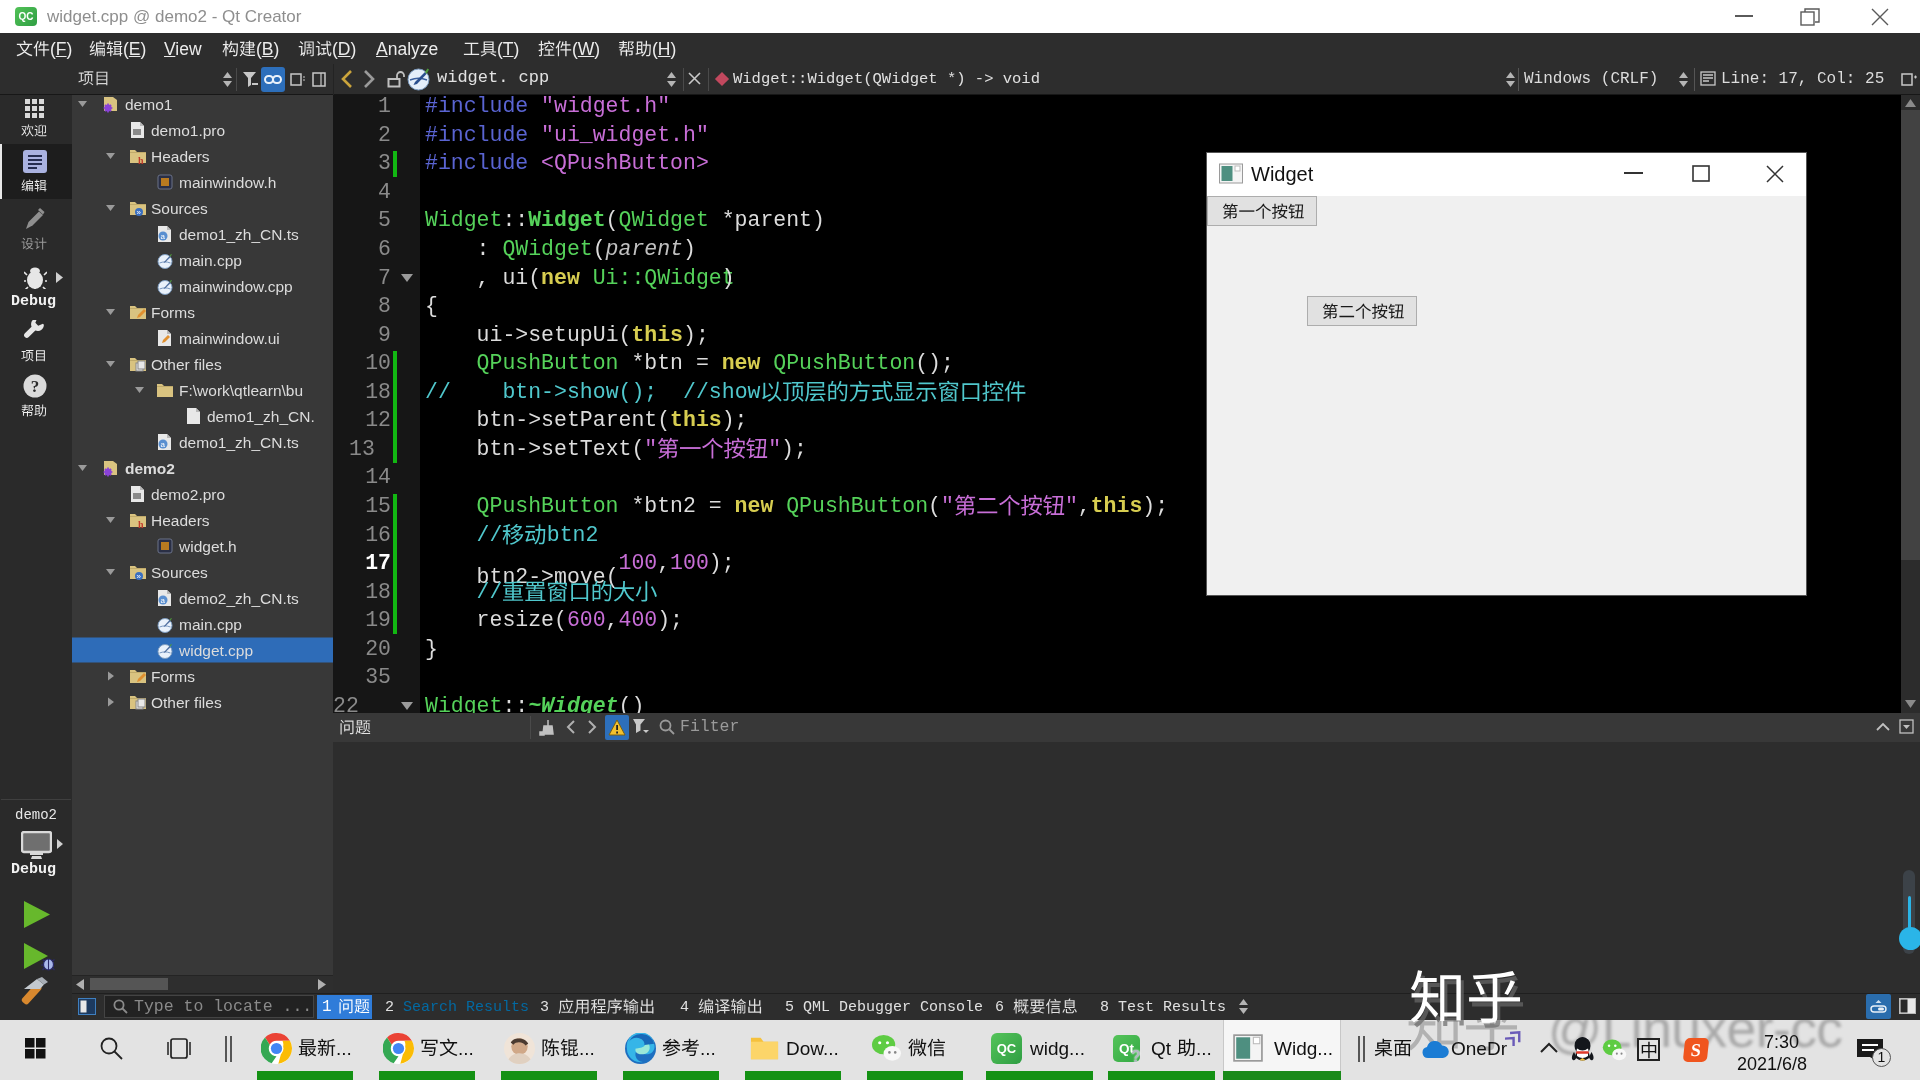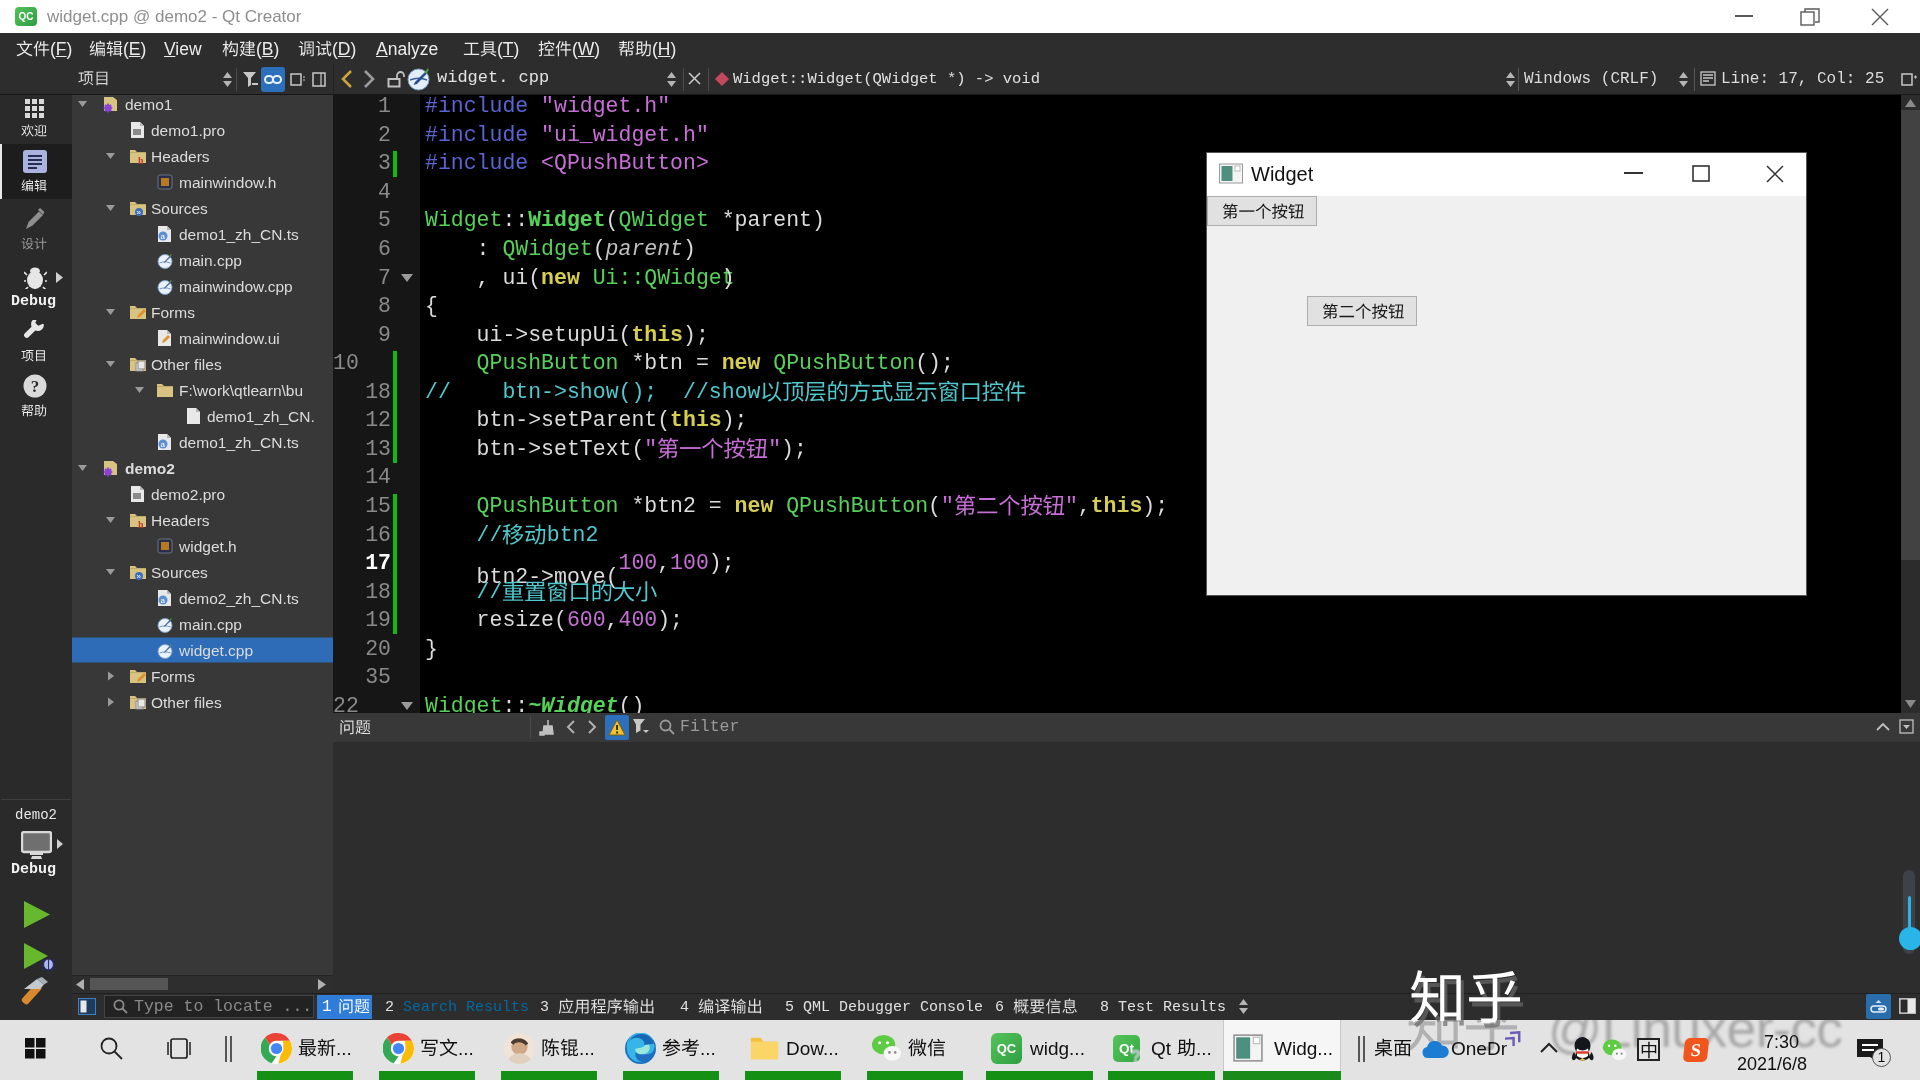--- a/index.html
+++ b/index.html
@@ -422,24 +422,24 @@
 <div class="abs" style="left:333px;top:95px;width:87px;height:618px;background:#161616"></div>
 <div style="position:absolute;left:333px;top:95.2px;width:58px;text-align:right;font:normal 21.5px 'Liberation Mono',monospace;color:#8a8a8a;line-height:23.7px">1</div>
     <div style="position:absolute;left:333px;top:123.8px;width:58px;text-align:right;font:normal 21.5px 'Liberation Mono',monospace;color:#8a8a8a;line-height:23.7px">2</div>
     <div style="position:absolute;left:333px;top:152.3px;width:58px;text-align:right;font:normal 21.5px 'Liberation Mono',monospace;color:#8a8a8a;line-height:23.7px">3</div>
     <div style="position:absolute;left:333px;top:180.9px;width:58px;text-align:right;font:normal 21.5px 'Liberation Mono',monospace;color:#8a8a8a;line-height:23.7px">4</div>
     <div style="position:absolute;left:333px;top:209.4px;width:58px;text-align:right;font:normal 21.5px 'Liberation Mono',monospace;color:#8a8a8a;line-height:23.7px">5</div>
     <div style="position:absolute;left:333px;top:238.0px;width:58px;text-align:right;font:normal 21.5px 'Liberation Mono',monospace;color:#8a8a8a;line-height:23.7px">6</div>
     <div style="position:absolute;left:333px;top:266.6px;width:58px;text-align:right;font:normal 21.5px 'Liberation Mono',monospace;color:#8a8a8a;line-height:23.7px">7</div>
     <div style="position:absolute;left:333px;top:295.1px;width:58px;text-align:right;font:normal 21.5px 'Liberation Mono',monospace;color:#8a8a8a;line-height:23.7px">8</div>
     <div style="position:absolute;left:333px;top:323.6px;width:58px;text-align:right;font:normal 21.5px 'Liberation Mono',monospace;color:#8a8a8a;line-height:23.7px">9</div>
-    <div style="position:absolute;left:333px;top:352.2px;width:58px;font:normal 21.5px 'Liberation Mono',monospace;color:#8a8a8a;line-height:23.7px">10</div>
+    <div style="position:absolute;left:333px;top:352.2px;width:58px;text-align:right;font:normal 21.5px 'Liberation Mono',monospace;color:#8a8a8a;line-height:23.7px">10</div>
     <div style="position:absolute;left:333px;top:380.8px;width:58px;text-align:right;font:normal 21.5px 'Liberation Mono',monospace;color:#8a8a8a;line-height:23.7px">18</div>
     <div style="position:absolute;left:333px;top:409.3px;width:58px;text-align:right;font:normal 21.5px 'Liberation Mono',monospace;color:#8a8a8a;line-height:23.7px">12</div>
-    <div style="position:absolute;left:333px;top:437.9px;width:58px;text-align:right;font:normal 21.5px 'Liberation Mono',monospace;color:#8a8a8a;line-height:23.7px">13</div>
+    <div style="position:absolute;left:333px;top:437.9px;width:58px;text-align:center;font:normal 21.5px 'Liberation Mono',monospace;color:#8a8a8a;line-height:23.7px">13</div>
     <div style="position:absolute;left:333px;top:466.4px;width:58px;text-align:right;font:normal 21.5px 'Liberation Mono',monospace;color:#8a8a8a;line-height:23.7px">14</div>
     <div style="position:absolute;left:333px;top:494.9px;width:58px;text-align:right;font:normal 21.5px 'Liberation Mono',monospace;color:#8a8a8a;line-height:23.7px">15</div>
     <div style="position:absolute;left:333px;top:523.5px;width:58px;text-align:right;font:normal 21.5px 'Liberation Mono',monospace;color:#8a8a8a;line-height:23.7px">16</div>
     <div style="position:absolute;left:333px;top:552.1px;width:58px;text-align:right;font:bold 21.5px 'Liberation Mono',monospace;color:#ffffff;line-height:23.7px">17</div>
     <div style="position:absolute;left:333px;top:580.6px;width:58px;text-align:right;font:normal 21.5px 'Liberation Mono',monospace;color:#8a8a8a;line-height:23.7px">18</div>
     <div style="position:absolute;left:333px;top:609.1px;width:58px;text-align:right;font:normal 21.5px 'Liberation Mono',monospace;color:#8a8a8a;line-height:23.7px">19</div>
     <div style="position:absolute;left:333px;top:637.7px;width:58px;text-align:right;font:normal 21.5px 'Liberation Mono',monospace;color:#8a8a8a;line-height:23.7px">20</div>
     <div style="position:absolute;left:333px;top:666.2px;width:58px;text-align:right;font:normal 21.5px 'Liberation Mono',monospace;color:#8a8a8a;line-height:23.7px">35</div>
     <div style="position:absolute;left:333px;top:694.8px;width:58px;font:normal 21.5px 'Liberation Mono',monospace;color:#8a8a8a;line-height:23.7px">22</div>
 <div class="abs" style="left:393px;top:150.9px;width:4px;height:26.55px;background:#12b712"></div>

